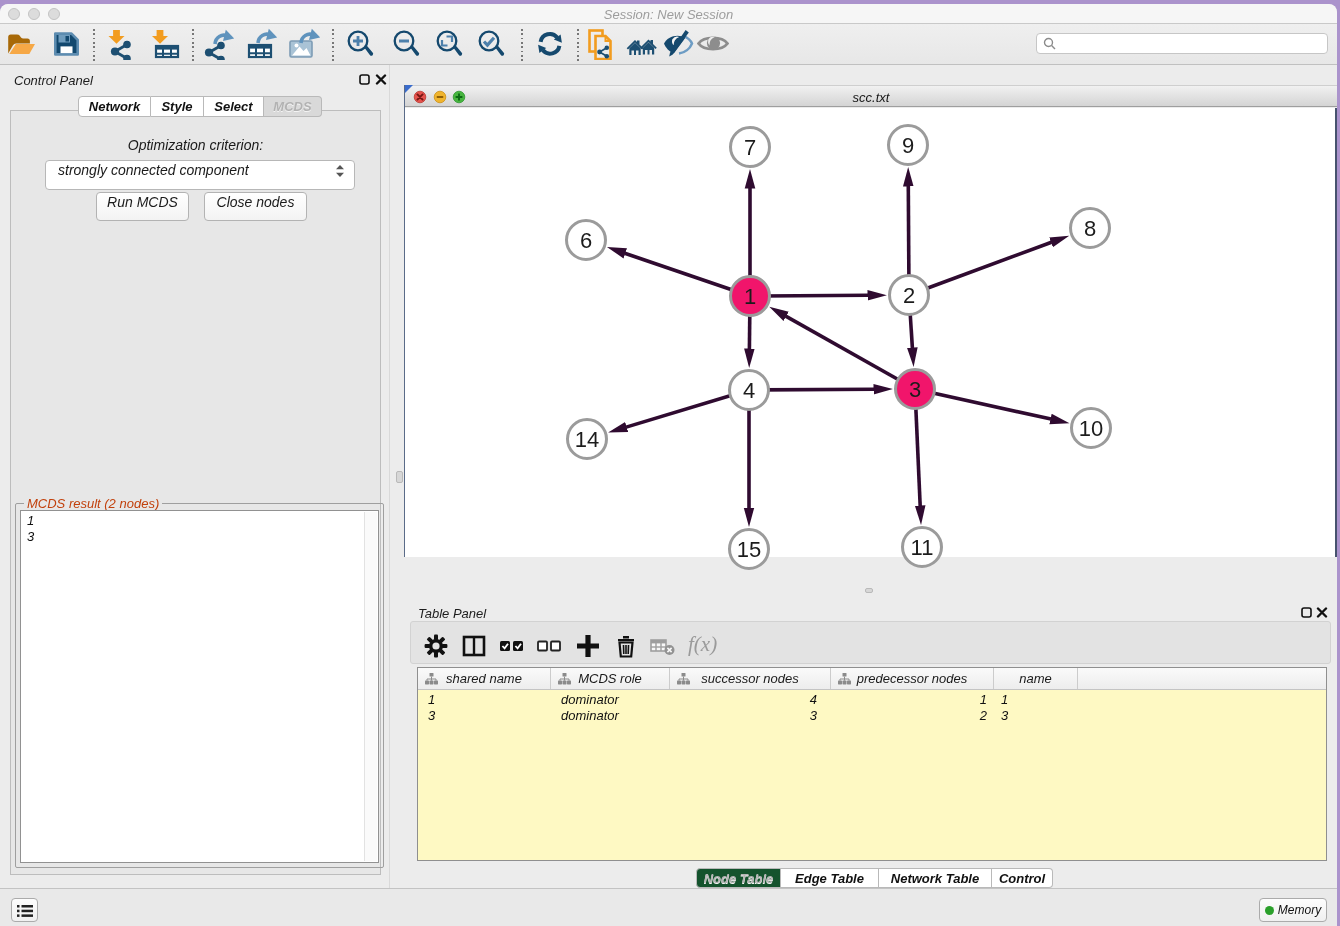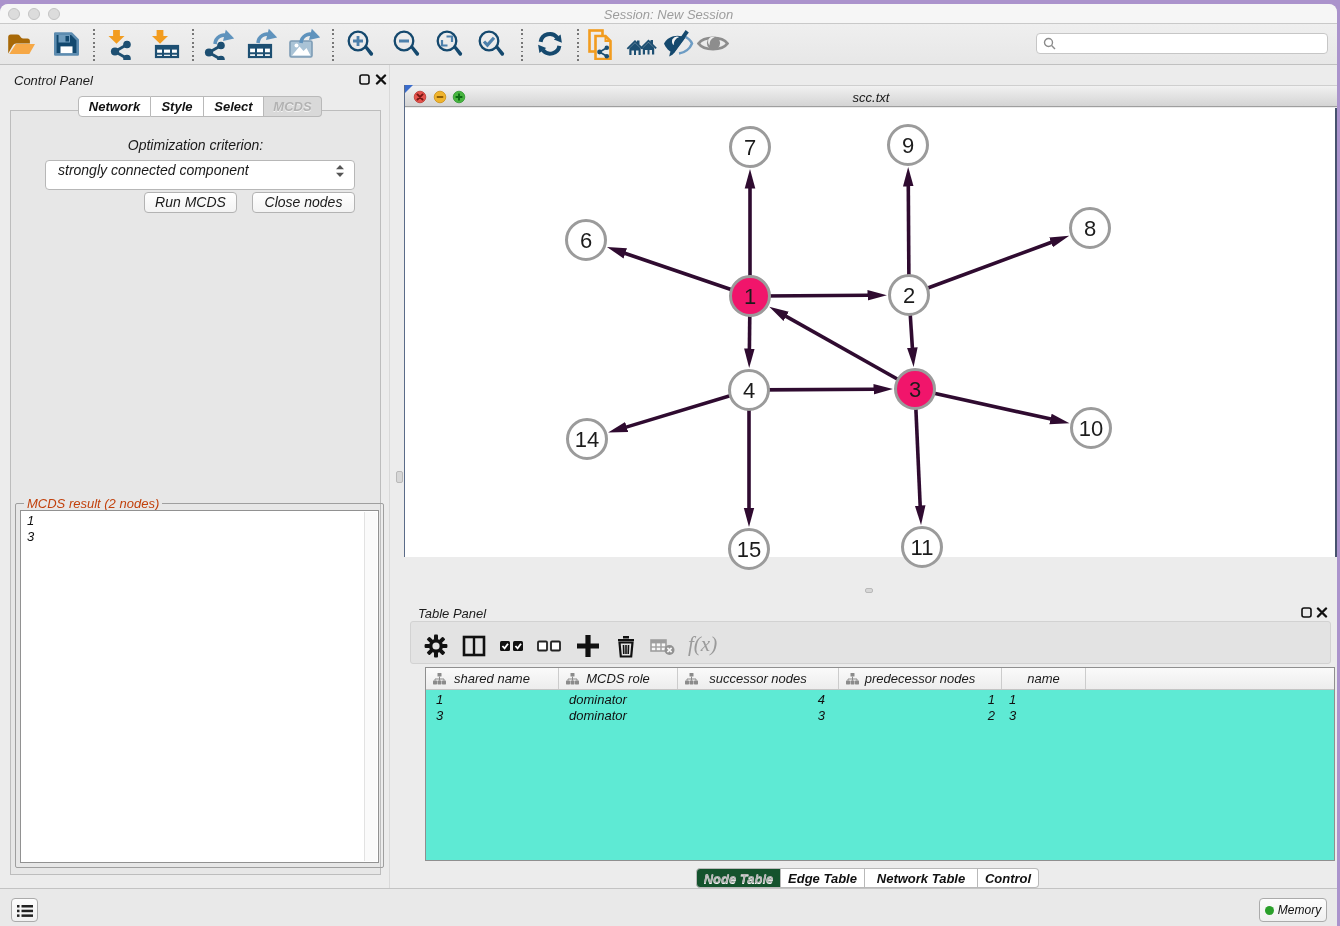--- a/index.html
+++ b/index.html
@@ -28,23 +28,23 @@
        color:#111; display:flex; align-items:center; justify-content:center; font-weight:600; }
 .tab:first-child { border-left:1px solid #b9b9b9; border-radius:4px 0 0 4px; }
 .tab:last-child { border-radius:0 4px 4px 0; }
 .tab.sel { background:#d9d9d9; color:#b2b2b2; text-shadow:0 1px 0 #f4f4f4; }
 .pbody { position:absolute; left:10px; top:45px; width:371px; height:765px; background:#e7e7e7;
          border:1px solid #bdbdbd; }
 .optlabel { position:absolute; left:0; top:26px; width:100%; text-align:center; font-size:14px; color:#1a1a1a; }
 .combo { position:absolute; left:34px; top:49px; width:310px; height:30px; background:#fff;
          border:1px solid #b7b7b7; border-radius:4px; font-size:14px; color:#1a1a1a;
          line-height:19px; padding-left:12px; }
-.btn { position:absolute; top:81px; height:21px; background:linear-gradient(#ffffff,#f3f3f3);
+.btn { position:absolute; top:81px; height:29px; background:linear-gradient(#ffffff,#f3f3f3);
        border:1px solid #b3b3b3; border-radius:4px; font-size:14px; color:#1a1a1a;
-       text-align:center; line-height:19px;margin-left:48px; }
+       text-align:center; line-height:19px; }
 .mcdsbox { position:absolute; left:4px; top:392px; width:369px; height:365px;
            border:1px solid #9f9f9f; border-radius:2px; }
 .mcdslegend { position:absolute; left:8px; top:-8px; background:#e7e7e7; padding:0 3px;
               font-size:13px; color:#c2410c; }
 .mcdsinner { position:absolute; left:4px; top:6px; right:4px; bottom:4px; background:#fff;
              border:1px solid #919191; font-size:13px; color:#111; padding:2px 0 0 6px; line-height:16px; }
 .mscroll { position:absolute; top:1px; right:1px; bottom:1px; width:13px; background:#fafafa;
            border-left:1px solid #e2e2e2; }
 
 .vsplit { position:absolute; left:391px; top:0; width:13px; height:100%; background:#ececec; }
@@ -57,22 +57,22 @@
 .nettext { position:absolute; width:100%; text-align:center; top:4px; font-size:13px; color:#161616; }
 .canvas { position:absolute; left:0; top:23px; width:100%; bottom:0; background:#fff;
           border-right:2px solid #47536e; }
 
 .tpanel { position:absolute; left:404px; top:531px; right:0; bottom:0; background:#ececec; }
 .tptool { position:absolute; left:6px; top:25px; right:6px; height:43px; background:#e3e3e3;
           border:1px solid #d2d2d2; border-radius:3px; }
 .tpi { position:absolute; }
 .fx { position:absolute; left:688px; top:632px; font-family:"Liberation Serif", serif; font-style:italic;
       font-size:21px; color:#9a9a9a; }
-.ttable { position:absolute; left:13px; top:71px; width:910px; height:194px; background:#5eead4;
-          border:1px solid #8f8f8f;margin-left:8px; }
+.ttable { position:absolute; left:13px; top:71px; width:910px; height:194px; background:#fef9c3;
+          border:1px solid #8f8f8f; }
 .thead { position:absolute; left:0; top:0; width:100%; height:22px;
          background:linear-gradient(#fafafa,#ededed); border-bottom:1px solid #c4c4c4; display:flex; }
 .th { position:relative; display:flex; align-items:center; justify-content:center; font-size:13px;
       color:#1a1a1a; border-right:1px solid #cccccc; height:100%; }
 .trow { position:absolute; left:0; width:100%; height:16px; font-size:13px; color:#111; }
 .td { position:absolute; top:1px; }
 .btabs { position:absolute; left:292px; top:272px; display:flex; z-index:2; }
 .btab { height:20px; background:#fff; border:1px solid #b9b9b9; border-left:none; font-size:13px;
         color:#111; font-weight:600; display:flex; align-items:center; justify-content:center; }
 .btab:first-child { border-left:1px solid #b9b9b9; border-radius:4px 0 0 4px; }
@@ -348,21 +348,21 @@
         <div class="trow" style="top:39px">
           <div class="td" style="left:10px">3</div>
             <div class="td" style="left:143px">dominator</div>
           <div class="td" style="left:253px;width:146px;text-align:right">3</div>
           <div class="td" style="left:414px;width:155px;text-align:right">2</div>
           <div class="td" style="left:583px">3</div>
         </div>
       </div>
       <div class="btabs">
         <div class="btab sel" style="width:85px">Node Table</div>
-        <div class="btab" style="width:84px">Edge Table</div>
+        <div class="btab" style="width:98px">Edge Table</div>
         <div class="btab" style="width:113px">Network Table</div>
         <div class="btab" style="width:61px">Control</div>
       </div>
     </div>
   </div>
   <div class="status">
     <div class="sbtn" style="left:11px;top:9px;width:27px;height:24px">
       <svg width="16" height="14" viewBox="0 0 16 14" style="position:absolute;left:5px;top:5px">
         <g fill="#222">
             <rect x="0" y="1" width="2.5" height="2.5"></rect>

